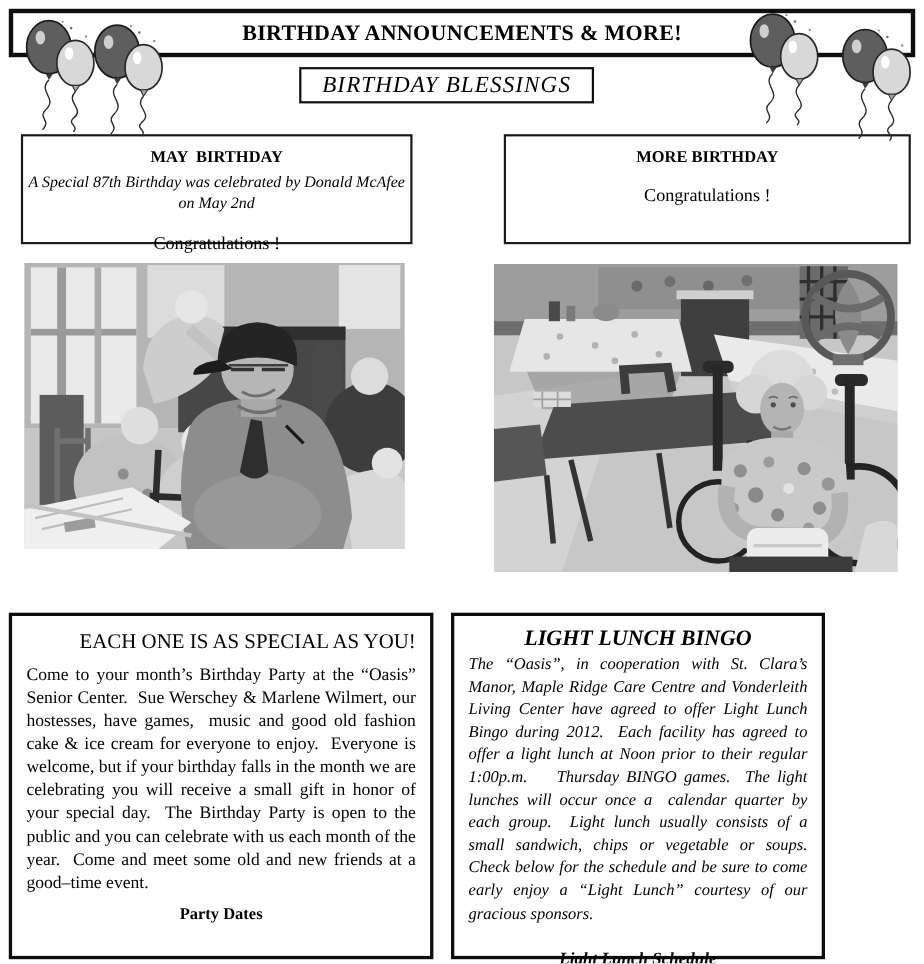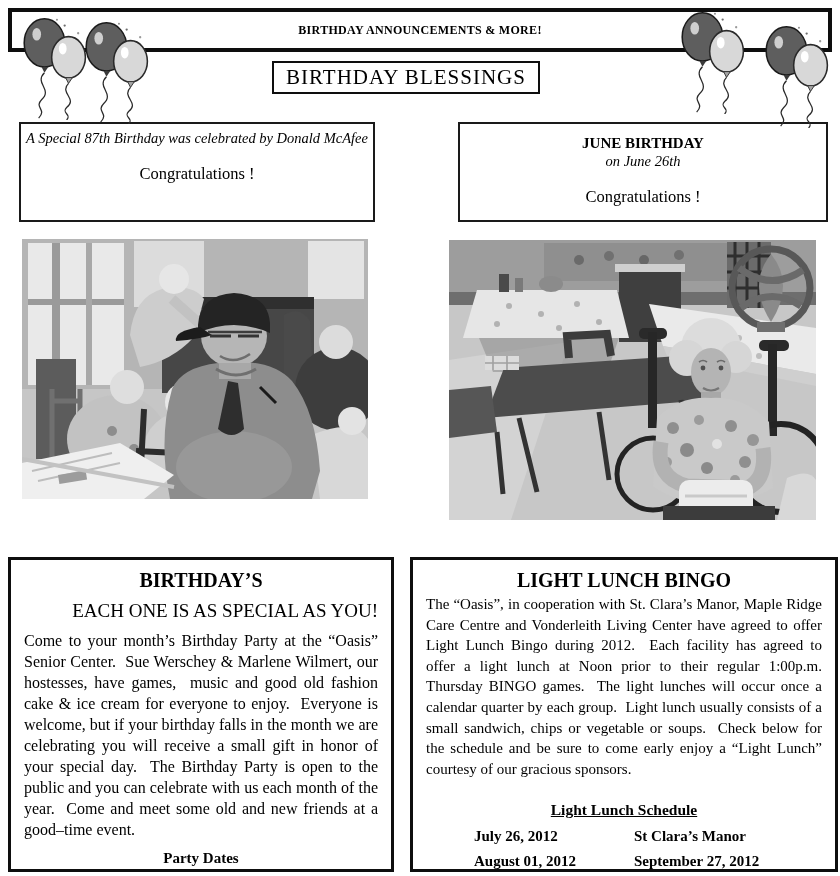--- a/index.html
+++ b/index.html
@@ -5,32 +5,32 @@
   html,body{margin:0;padding:0;background:#fff;}
   #page{position:relative;width:840px;height:876px;background:#ffffff;
         font-family:"Liberation Serif", serif;color:#000;overflow:hidden;}
 
   .prewrap{white-space:pre-wrap;}
 
   
   .banner{position:absolute;left:8px;top:8px;width:824px;height:44px;
           border:4px solid #0e0e0e;box-sizing:border-box;
           display:flex;align-items:center;justify-content:center;background:#fff;}
-  .banner-title{font-weight:bold;font-size:12px;letter-spacing:.3px;}
+  .banner-title{font-weight:bold;font-size:20px;letter-spacing:.3px;}
 
   .balloons{position:absolute;width:68px;height:106px;z-index:5;}
   #balloons-1{left:22px;top:14px;}
   #balloons-2{left:84px;top:18px;}
   #balloons-3{left:680px;top:8px;}
   #balloons-4{left:764px;top:22px;}
 
   
   .blessings{position:absolute;left:272px;top:61px;width:268px;height:33px;
              border:2px solid #0e0e0e;box-sizing:border-box;background:#fff;
-             display:flex;align-items:center;justify-content:center;}
+             display:flex;align-items:center;justify-content:center;font-style:italic;}
   .blessings-title{font-size:21px;letter-spacing:1px;}
 
   
   .ann{position:absolute;border:2px solid #1a1a1a;box-sizing:border-box;
        text-align:center;background:#fff;}
   #ann-may{left:19px;top:122px;width:356px;height:100px;}
   #ann-june{left:458px;top:122px;width:370px;height:100px;}
   .ann-title{font-weight:bold;font-size:15px;margin-top:11px;}
   .ann-line{font-size:14.5px;line-height:1.3;font-style:italic;}
   .ann-line1{margin-top:5px;}
@@ -39,21 +39,21 @@
   
   .photo{position:absolute;display:block;}
   #photo-may{left:22px;top:239px;width:346px;height:260px;}
   #photo-june{left:449px;top:240px;width:367px;height:280px;}
   .photo-art{filter:blur(.6px);}
 
   
   .bigbox{position:absolute;top:557px;height:315px;border:3px solid #0e0e0e;
           box-sizing:border-box;background:#fff;padding:5px 13px;}
   #box-birthdays{left:8px;width:386px;}
-  #box-bingo{left:410px;width:428px;}
+  #box-bingo{left:410px;width:340px;font-style:italic;}
   .bb-title{font-weight:bold;font-size:20px;text-align:center;margin-top:4px;}
   .bb-sub{font-size:19px;text-align:right;margin-top:8px;}
   .bb-body{font-size:16px;line-height:21px;text-align:justify;margin-top:8px;}
   .bingo-body{font-size:15px;line-height:20.6px;text-align:justify;margin-top:2px;}
   .party-label{font-weight:bold;font-size:15px;text-align:center;margin-top:10px;}
   .sched-title{font-weight:bold;font-size:15.5px;text-align:center;
                text-decoration:underline;margin-top:22px;}
   .sched{margin:9px 0 0 48px;display:grid;grid-template-columns:160px auto;
          row-gap:8px;font-weight:bold;font-size:15px;}
 </style>
@@ -117,27 +117,28 @@
     <circle cx="44" cy="12" r="1.2" fill="#6e6e6e"></circle>
       <circle cx="58" cy="20" r="1.2" fill="#9a9a9a"></circle>
     <circle cx="36" cy="6" r="1" fill="#8a8a8a"></circle>
   </svg>
 
   <div class="blessings">
     <div class="blessings-title">BIRTHDAY BLESSINGS</div>
   </div>
 
   <div id="ann-may" class="ann">
+    <div class="ann-title prewrap">MAY  BIRTHDAY</div>
     <div class="ann-line ann-line1">A Special 87th Birthday was celebrated by Donald McAfee</div>
+    <div class="ann-line">on May 2nd</div>
     <div class="ann-congrats">Congratulations !</div>
   </div>
 
   <div id="ann-june" class="ann">
-    <div class="ann-title prewrap">JUNE BIRTHDAY</div>
-    <div class="ann-line">on June 26th</div>
+    <div class="ann-title prewrap">MORE BIRTHDAY</div>
     <div class="ann-congrats">Congratulations !</div>
   </div>
 
   <svg id="photo-may" class="photo" viewBox="0 0 346 260" preserveAspectRatio="none">
     <g class="photo-art">
       <rect width="346" height="260" fill="#b5b5b5"></rect>
       <rect y="150" width="346" height="110" fill="#c6c6c6"></rect>
       <rect x="6" y="4" width="96" height="142" fill="#e9e9e9"></rect>
       <rect x="30" y="4" width="8" height="142" fill="#9a9a9a"></rect>
       <rect x="6" y="60" width="96" height="6" fill="#9a9a9a"></rect>
@@ -256,21 +257,20 @@
         <circle cx="286" cy="240" r="5" fill="#9b9b9b"></circle>
       <path d="M212 202 Q206 238 238 246 L298 248 Q318 240 314 208" stroke="#b2b2b2" stroke-width="15" fill="none"></path>
       <rect x="230" y="240" width="74" height="36" rx="10" fill="#ececec"></rect>
       <path d="M236 256 H298" stroke="#c9c9c9" stroke-width="3"></path>
       <rect x="214" y="266" width="112" height="14" fill="#3c3c3c"></rect>
       <path d="M338 238 Q360 228 367 240 L367 280 L328 280 Z" fill="#d8d8d8"></path>
     </g>
   </svg>
 
   <div id="box-birthdays" class="bigbox">
-    <div class="bb-title">BIRTHDAY’S</div>
     <div class="bb-sub">EACH ONE IS AS SPECIAL AS YOU!</div>
     <div class="bb-body prewrap">Come to your month’s Birthday Party at the “Oasis” Senior Center.  Sue Werschey &amp; Marlene Wilmert, our hostesses, have games,  music and good old fashion cake &amp; ice cream for everyone to enjoy.  Everyone is welcome, but if your birthday falls in the month we are celebrating you will receive a small gift in honor of your special day.  The Birthday Party is open to the public and you can celebrate with us each month of the year.  Come and meet some old and new friends at a good–time event.</div>
     <div class="party-label">Party Dates</div>
 
   </div>
 
   <div id="box-bingo" class="bigbox">
     <div class="bb-title">LIGHT LUNCH BINGO</div>
     <div class="bingo-body prewrap">The “Oasis”, in cooperation with St. Clara’s Manor, Maple Ridge Care Centre and Vonderleith Living Center have agreed to offer Light Lunch Bingo during 2012.  Each facility has agreed to  offer a light lunch at Noon prior to their regular 1:00p.m.    Thursday BINGO games.  The light lunches will occur once a  calendar quarter by each group.  Light lunch usually consists of a small sandwich, chips or vegetable or soups.  Check below for the schedule and be sure to come early enjoy a “Light Lunch” courtesy of our gracious sponsors.</div>
     <div class="sched-title">Light Lunch Schedule</div>

